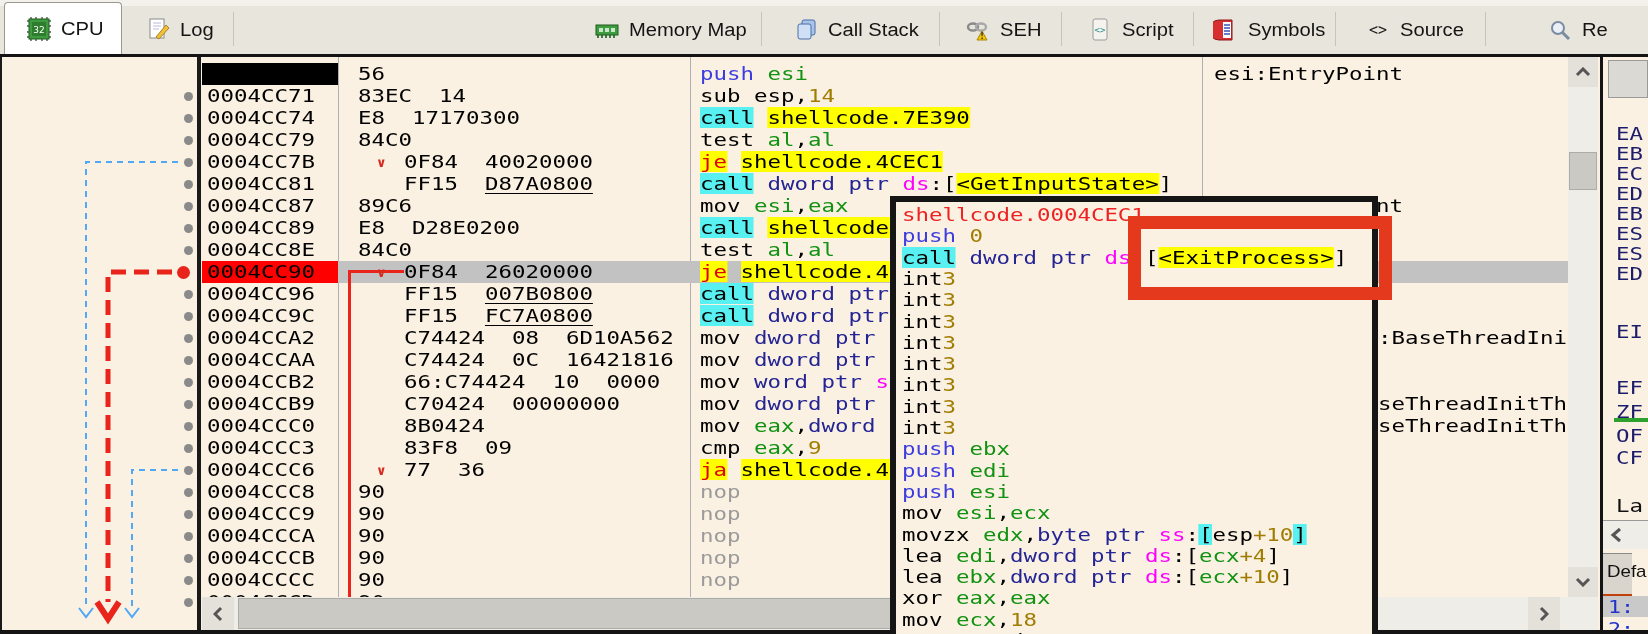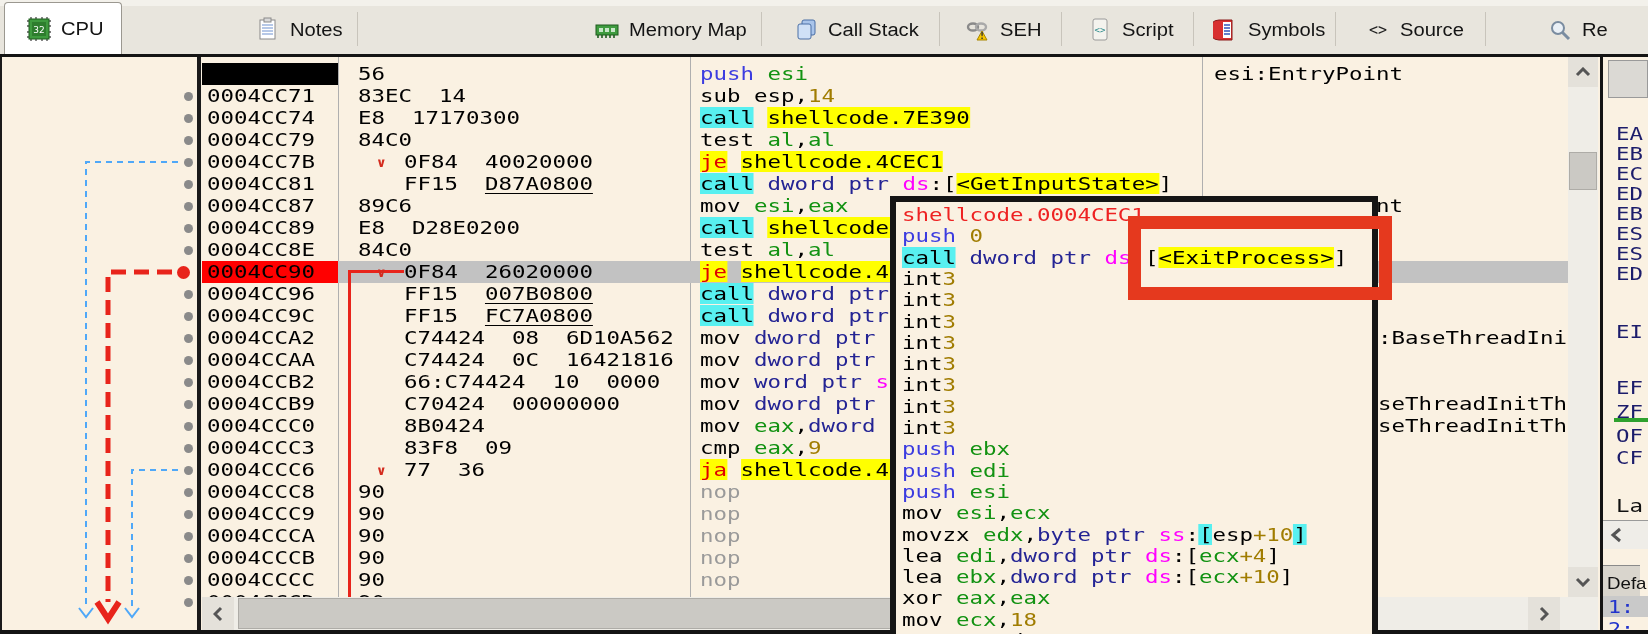--- a/index.html
+++ b/index.html
@@ -59,21 +59,21 @@
   #popup{position:absolute;left:890px;top:196px;width:476px;height:460px;background:#FAF1E2;
          border:6px solid #151515;z-index:10;}
   #redrect{position:absolute;left:1128px;top:216px;width:238px;height:58px;border:13px solid #E5391E;z-index:12;}
   
   #regpane{position:absolute;left:1603px;top:57px;width:45px;height:577px;background:#FAF1E2;z-index:5;}
   #regpane .graybox{position:absolute;left:5px;top:3px;width:40px;height:38px;background:#DBD9D4;border:1px solid #9A9A9A;box-sizing:border-box;}
   .regtxt{position:absolute;left:13px;font:18px/20px "DejaVu Sans Mono",monospace;color:#1C1C6B;
           white-space:pre;transform:scaleX(1.245);transform-origin:0 0;}
   .regtxt.black{color:#111;}
   #zfline{position:absolute;left:11px;width:36px;height:4px;background:#2FA12F;}
-  #reghdr{position:absolute;left:0px;width:37px;height:40px;background:#D9D5CD;border-top:1px solid #8A8A8A;border-bottom:4px solid #c2410c;margin-top:12px;}
+  #reghdr{position:absolute;left:0px;width:29px;height:40px;background:#D9D5CD;border-top:1px solid #8A8A8A;border-bottom:4px solid #c2410c;}
   #reghdr span{position:absolute;left:4px;top:8px;font-size:17px;color:#111;display:inline-block;transform:scaleX(1.1);transform-origin:0 0;white-space:pre;}
   .argrow{position:absolute;left:0;width:45px;height:21px;}
   .argrow span{position:absolute;left:5px;font:18px/21px "DejaVu Sans Mono",monospace;color:#2233CC;transform:scaleX(1.2);transform-origin:0 0;}
   #regstrip{position:absolute;left:0;width:45px;height:28px;background:#EFEDE8;border-top:1px solid #9A9A9A;}
 </style>
 </head>
 <body>
 
 <div id="screen">
 
@@ -83,27 +83,27 @@
         <span class="tabicon"><svg width="26" height="26" viewBox="0 0 26 26">
             <g stroke="#555" stroke-width="1.4">
               <path d="M5 3v-2M10 3v-2M16 3v-2M21 3v-2M5 23v2M10 23v2M16 23v2M21 23v2M3 5h-2M3 10h-2M3 16h-2M3 21h-2M23 5h2M23 10h2M23 16h2M23 21h2"></path>
             </g>
             <rect x="3" y="3" width="20" height="20" fill="#3F9B3F" stroke="#1E5C1E"></rect>
             <rect x="6" y="6" width="14" height="14" fill="#2E7D2E"></rect>
             <text x="13" y="17" font-size="9" fill="#fff" text-anchor="middle" font-family="DejaVu Sans">32</text>
           </svg></span>
         <span class="tablabel">CPU</span>
       </div>
-      <div class="tab" style="left: 234px; width: 124px;">
-        <span class="tabicon"><svg width="26" height="26">
-            <rect x="5" y="3" width="15" height="19" fill="#fff" stroke="#8a8a8a"></rect>
-            <path d="M7 8h11M7 11h11M7 14h11M7 17h11" stroke="#9FB6E0" stroke-width="1.6"></path>
-            <rect x="9" y="1" width="7" height="4" fill="#D9D9D9" stroke="#8a8a8a"></rect>
-          </svg></span>
-        <span class="tablabel">Notes</span>
+      <div class="tab" style="left: 122px; width: 112px;">
+        <span class="tabicon"><svg width="26" height="26">
+            <rect x="5" y="2" width="14" height="19" fill="#fff" stroke="#8a8a8a"></rect>
+            <path d="M8 6h8M8 9h8M8 12h6" stroke="#BBD" stroke-width="1"></path>
+            <path d="M11 20 L21 8 L24 11 L14 22 Z" fill="#F2C037" stroke="#A8842A"></path>
+          </svg></span>
+        <span class="tablabel">Log</span>
         <span class="sep"></span>
       </div>
       <div class="tab" style="left: 762px; width: 178px;">
         <span class="tabicon"><svg width="26" height="26">
             <rect x="9" y="3" width="13" height="15" rx="2" fill="#A9C4EA" stroke="#4A6FA5"></rect>
             <rect x="5" y="7" width="13" height="15" rx="2" fill="#CFE0F6" stroke="#4A6FA5"></rect>
           </svg></span>
         <span class="tablabel">Call Stack</span>
         <span class="sep"></span>
       </div>

